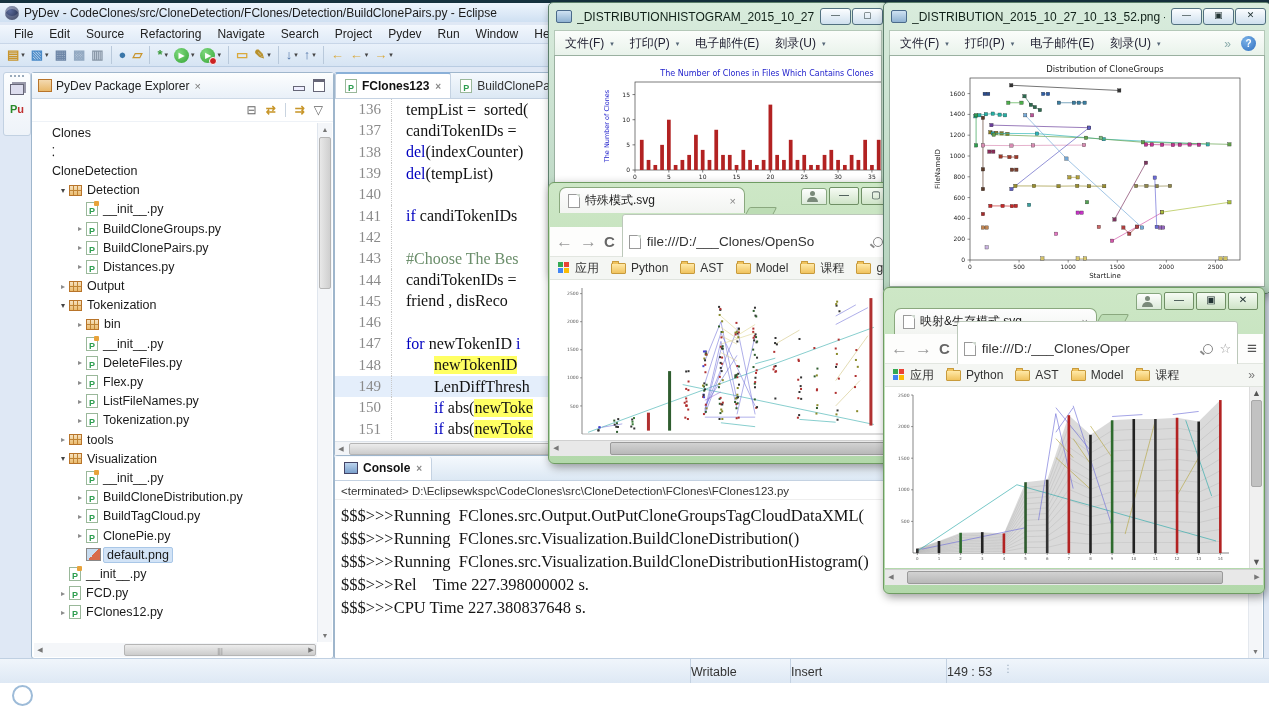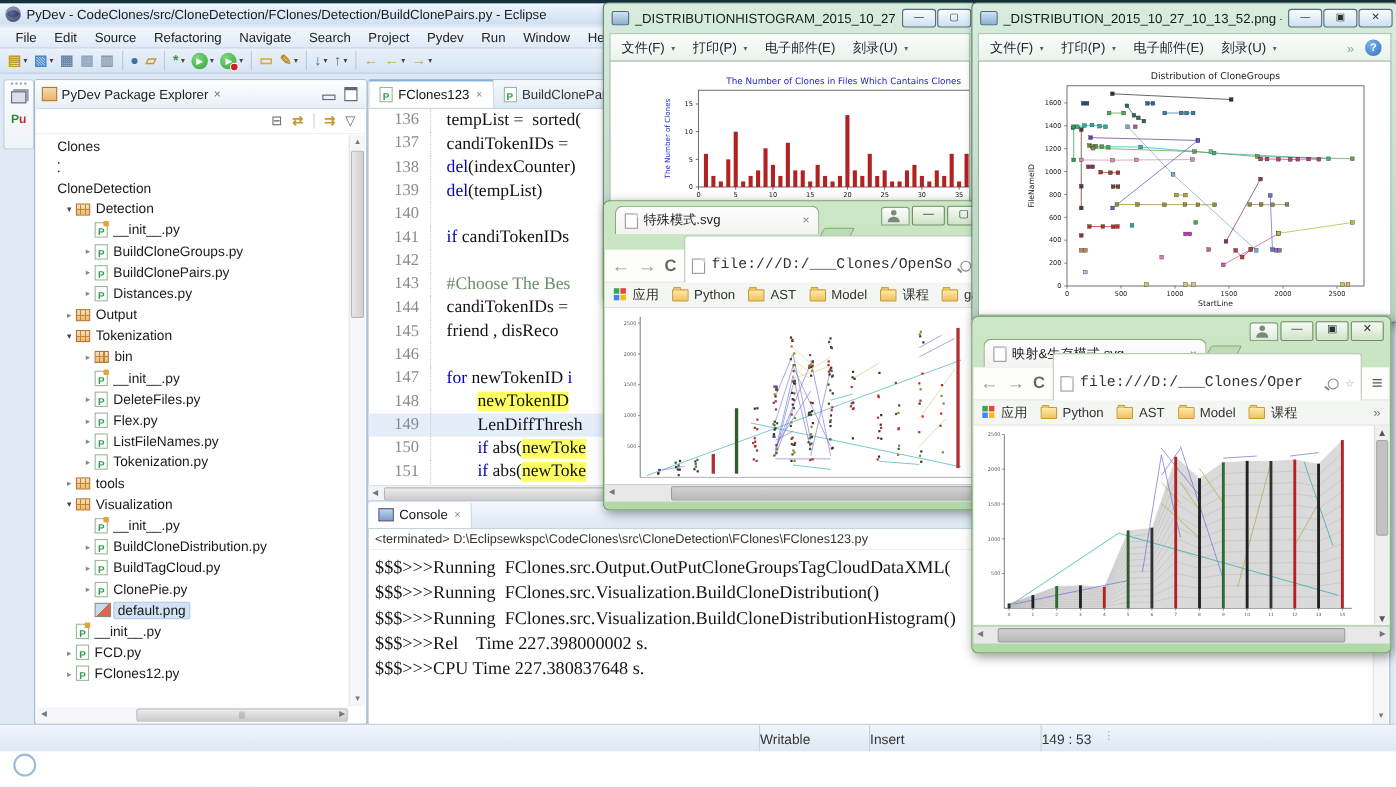--- a/index.html
+++ b/index.html
@@ -62,39 +62,39 @@
   #pkgx-vthumb{position:absolute;left:1px;right:1px;top:14px;height:150px;background:linear-gradient(90deg,#e8e8e8,#cfcfcf);border:1px solid #b5b5b5;border-radius:2px;}
   .sb-arrow{position:absolute;left:0;width:100%;height:13px;font-size:7px;color:#777;text-align:center;line-height:13px;}
   #pkgx-hscroll{position:absolute;left:2px;right:16px;bottom:1px;height:14px;background:#f4f6f9;}
   #pkgx-hthumb{position:absolute;left:90px;width:190px;top:1px;bottom:1px;background:linear-gradient(#ececec,#cccccc);border:1px solid #b5b5b5;border-radius:2px;text-align:center;font-size:7px;color:#888;line-height:12px;}
   .hs-arrow{position:absolute;top:0;height:100%;width:12px;font-size:7px;color:#777;text-align:center;line-height:14px;}
 
   
   #editor{left:334px;top:72px;width:928px;height:383px;background:#fff;border:1px solid #9fb6cc;border-radius:3px;}
   #ed-tabs{height:25px;background:linear-gradient(#f5f9fd,#dce8f4);border-bottom:1px solid #c4d2e2;display:flex;align-items:flex-end;}
   .ed-tab{display:flex;align-items:center;height:24px;padding:0 9px;font-size:12px;color:#333;border-right:1px solid #c4d2e2;white-space:nowrap;}
-  .ed-tab.active{background:#fff;border-top:2px solid #8ab0d8;border-left:1px solid #c4d2e2;border-radius:3px 3px 0 0;font-weight:normal;color:#111;}
+  .ed-tab.active{background:#fff;border-top:2px solid #8ab0d8;border-left:1px solid #c4d2e2;border-radius:3px 3px 0 0;font-weight:bold;color:#111;}
   .ed-tab .ti-py{margin-right:5px;}
   .ed-close{font-size:10px;color:#888;margin-left:6px;}
   #ed-body{position:absolute;left:0;top:26px;right:0;bottom:14px;overflow:hidden;font-family:"Liberation Serif",serif;}
   .cline{display:flex;height:21.3px;align-items:center;position:relative;}
   .cline.cur{background:#e4eefb;}
   .lnum{width:46px;flex:none;text-align:right;padding-right:10px;color:#8a8a8a;font-size:15px;}
   .ltext{font-size:16px;color:#111;white-space:pre;padding-left:14px;border-left:1px dotted #c8c8c8;height:100%;display:flex;align-items:center;}
   .ltext.ind{padding-left:42px;}
   .seg-kw{color:#0000c0;}
   .seg-cmt{color:#6b8e6b;}
   .seg-hl{background:#ffff63;}
   #ed-hscroll{position:absolute;left:0;right:0;bottom:0;height:14px;background:#f2f4f7;border-top:1px solid #dde3ea;}
   #ed-hthumb{position:absolute;left:14px;width:360px;top:1px;bottom:1px;background:linear-gradient(#ececec,#cccccc);border:1px solid #b5b5b5;border-radius:2px;}
 
   
   #console{left:334px;top:455px;width:928px;height:203px;background:#fff;border:1px solid #9fb6cc;border-radius:3px;}
   #cs-tabs{height:24px;background:linear-gradient(#f5f9fd,#dce8f4);border-bottom:1px solid #c4d2e2;display:flex;align-items:center;}
-  #cs-tab{display:flex;align-items:center;background:#fff;height:23px;padding:0 9px;border-right:1px solid #c4d2e2;border-radius:3px 3px 0 0;font-size:12px;font-weight:normal;color:#111;}
+  #cs-tab{display:flex;align-items:center;background:#fff;height:23px;padding:0 9px;border-right:1px solid #c4d2e2;border-radius:3px 3px 0 0;font-size:12px;font-weight:bold;color:#111;}
   #cs-icon{width:12px;height:10px;border:1px solid #446;background:linear-gradient(#bcd4ee,#7aa0cc);margin-right:5px;}
   #cs-term{font-size:11.5px;color:#333;padding:4px 0 2px 6px;border-bottom:1px solid #eee;white-space:pre;}
   #cs-out{padding:4px 0 0 6px;font-family:"Liberation Serif",serif;font-size:16.5px;color:#141414;}
   .cs-line{white-space:pre;line-height:23px;}
   #cs-vscroll{position:absolute;right:1px;top:25px;width:13px;bottom:1px;background:#f4f6f9;border-left:1px solid #e4e8ee;}
   #cs-vthumb{position:absolute;left:1px;right:1px;top:13px;height:60px;background:#d8d8d8;border:1px solid #bbb;border-radius:2px;}
 
   
   #statusbar{left:0;top:658px;width:100%;height:25px;background:linear-gradient(#f0f5fb,#dde8f4);border-top:1px solid #c0d0e2;}
   .st-cell{position:absolute;top:0;height:100%;display:flex;align-items:center;font-size:12.5px;color:#333;border-left:1px solid #c3d1e1;box-sizing:border-box;}
@@ -127,21 +127,21 @@
   .ch-btn{width:28px;height:16px;background:linear-gradient(#f6fbf4,#cfe4c8);border:1px solid #6f8f65;border-radius:2px;font-size:10px;line-height:14px;text-align:center;color:#233;}
   .ch-tab{position:absolute;display:flex;align-items:center;background:linear-gradient(#fdfdfd,#f2f4f1);border:1px solid #8aa87e;border-bottom:none;border-radius:7px 7px 0 0;padding:0 8px;height:25px;font-size:12px;color:#222;}
   .ch-tab .page-icon{margin-right:5px;}
   .page-icon{width:10px;height:12px;background:#fff;border:1px solid #9a9a9a;position:relative;flex:none;}
   .page-icon::after{content:"";position:absolute;right:-1px;top:-1px;border:2px solid #cfd8cf;border-left-color:transparent;border-bottom-color:transparent;}
   .ch-tabclose{margin-left:14px;color:#888;font-size:11px;}
   .ch-newtab{position:absolute;width:26px;height:14px;background:#bcdcb4;border:1px solid #8aa87e;transform:skewX(-28deg);border-radius:2px;}
   .ch-toolbar{position:absolute;left:1px;right:1px;height:30px;background:#fdfdfc;border-bottom:1px solid #e2e6e0;display:flex;align-items:center;padding:0 6px;gap:7px;box-sizing:border-box;}
   .nav-arrow{font-size:17px;color:#9a9a9a;font-weight:bold;line-height:20px;}
   .nav-reload{font-size:15px;color:#666;font-weight:bold;}
-  .url-box{flex:1;height:21px;border:1px solid #bcc8ba;border-radius:3px;background:#fff;display:flex;align-items:center;padding:16px 6px;gap:6px;min-width:0;font-family:Liberation Mono, monospace;}
+  .url-box{flex:1;height:21px;border:1px solid #bcc8ba;border-radius:3px;background:#fff;display:flex;align-items:center;padding:16px 6px;gap:6px;min-width:0;}
   .url-text{font-size:13.5px;color:#333;white-space:nowrap;overflow:hidden;flex:1;}
   .mag{width:8px;height:8px;border:1.5px solid #888;border-radius:50%;position:relative;flex:none;}
   .mag::after{content:"";position:absolute;left:-4px;top:7px;width:5px;height:1.5px;background:#888;transform:rotate(40deg);}
   .star{font-size:13px;color:#999;flex:none;}
   .hamburger{font-size:17px;color:#555;font-weight:bold;margin-left:2px;}
   .ch-bookmarks{position:absolute;left:1px;right:1px;height:23px;background:#f4f6f3;border-bottom:1px solid #e0e4de;display:flex;align-items:center;padding:0 8px;gap:12px;box-sizing:border-box;}
   .bm{display:flex;align-items:center;gap:5px;font-size:12px;color:#333;white-space:nowrap;}
   .apps-icon{width:5px;height:5px;background:#34a853;box-shadow:6px 0 #ea4335,0 6px #4285f4,6px 6px #fbbc05;margin:-4px 7px 4px 0;}
   .folder-icon{width:13px;height:9px;background:linear-gradient(#ffe9a8,#f0c35e);border:1px solid #c89b3c;border-radius:1px;position:relative;flex:none;}
   .folder-icon::before{content:"";position:absolute;left:0;top:-3px;width:5px;height:2px;background:#f0c35e;border:1px solid #c89b3c;border-bottom:none;border-radius:1px 1px 0 0;}

